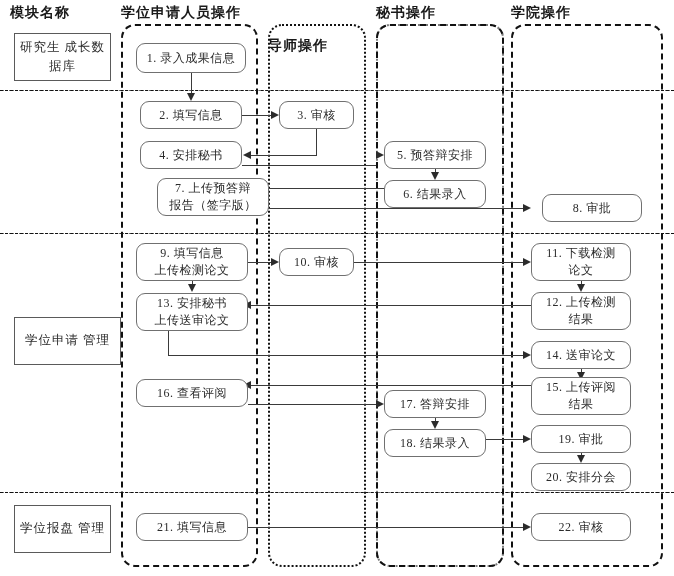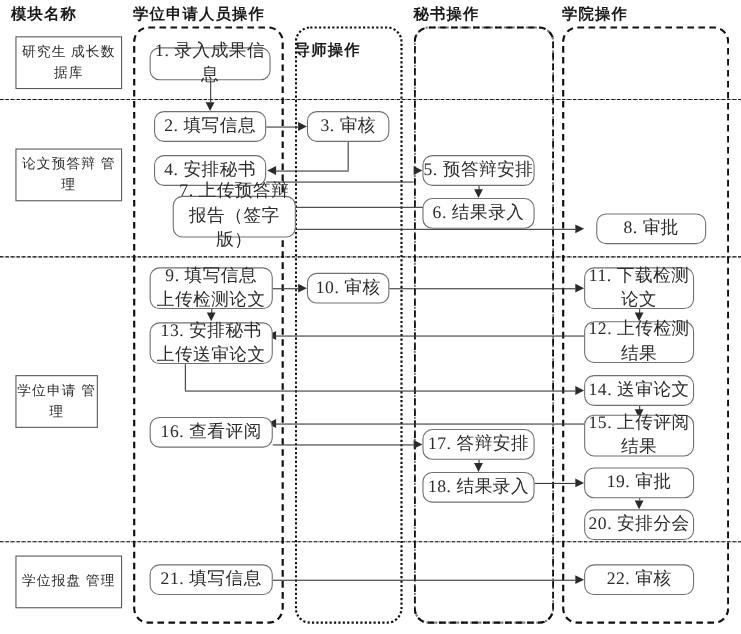--- a/index.html
+++ b/index.html
@@ -81,21 +81,21 @@
   .node{
     position:absolute;
     border:1.3px solid #707070;
     border-radius:9px;
     background:#ffffff;
     box-sizing:border-box;
     display:flex;
     align-items:center;
     justify-content:center;
     text-align:center;
-    font-size:16px;
+    font-size:12px;
     color:#2b2b2b;
     line-height:1.4;
     letter-spacing:0.5px;
     white-space:pre-line;
     z-index:5;
   }
   
   .hline{ position:absolute; height:0; border-top:1.2px solid #3a3a3a; z-index:3;}
   .vline{ position:absolute; width:0; border-left:1.2px solid #3a3a3a; z-index:3;}
   .arrow{ position:absolute; width:0; height:0; z-index:4;}
@@ -118,23 +118,21 @@
   <div class="lane lane-dotted" style="left:268px;top:24px;width:98px;height:543px;"></div>
   <div class="lane lane-dashdot" style="left:376px;top:24px;width:128px;height:543px;"></div>
   <div class="lane lane-dashed" style="left:511px;top:24px;width:152px;height:543px;"></div>
 
   <div class="rowsep" style="top:90px;width:674px;"></div>
   <div class="rowsep" style="top:233px;width:674px;"></div>
   <div class="rowsep" style="top:492px;width:674px;"></div>
 
   <div class="module-box" style="left:14px;top:33px;width:97px;height:48px;">研究生
 成长数据库</div>
-  <div class="module-box" style="left:14px;top:135px;width:97px;height:48px;">论文预答辩
-管理</div>
-  <div class="module-box" style="left:14px;top:317px;width:75px;height:48px;margin-top:24px;">学位申请
+  <div class="module-box" style="left:14px;top:317px;width:107px;height:48px;">学位申请
 管理</div>
   <div class="module-box" style="left:14px;top:505px;width:97px;height:48px;">学位报盘
 管理</div>
 
   <div class="vline" style="left:191px;top:73px;height:20px;"></div>
   <div class="arrow arrow-d" style="left:186.5px;top:93px;"></div>
 
   <div class="hline" style="left:242px;top:115px;width:29px;"></div>
   <div class="arrow arrow-r" style="left:271px;top:110.5px;"></div>
 

